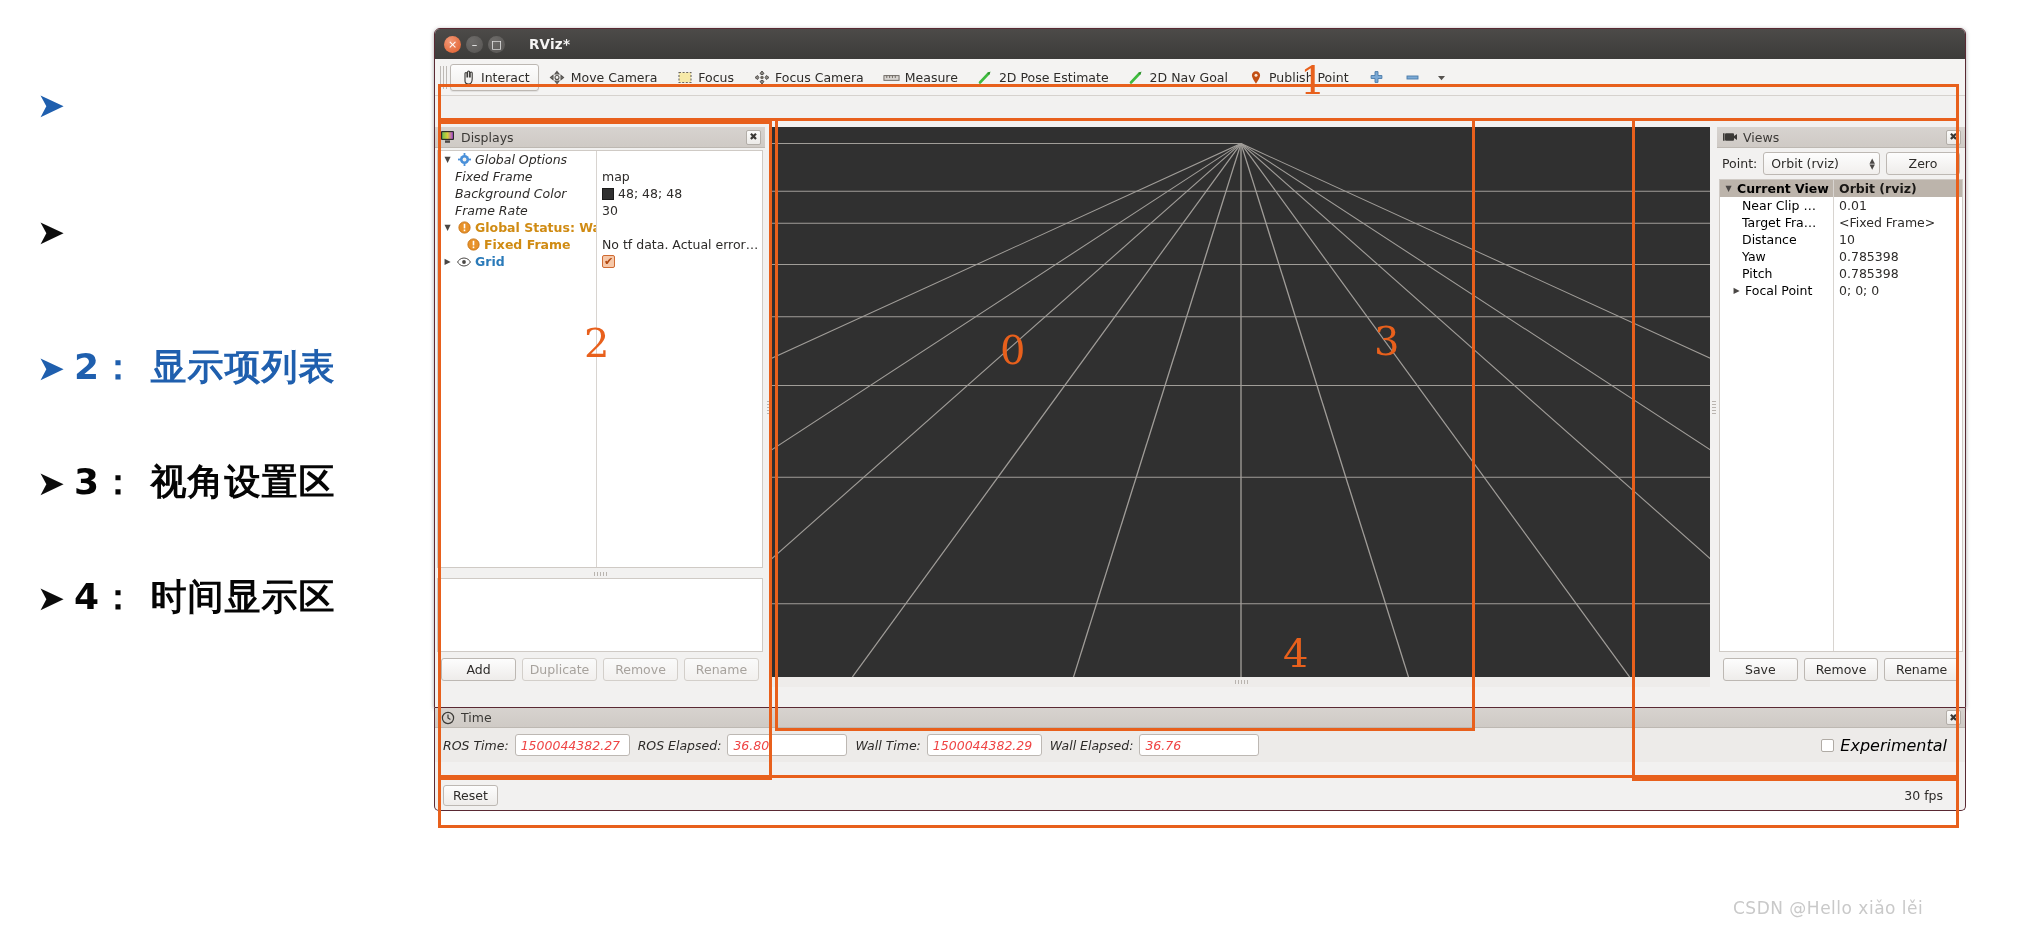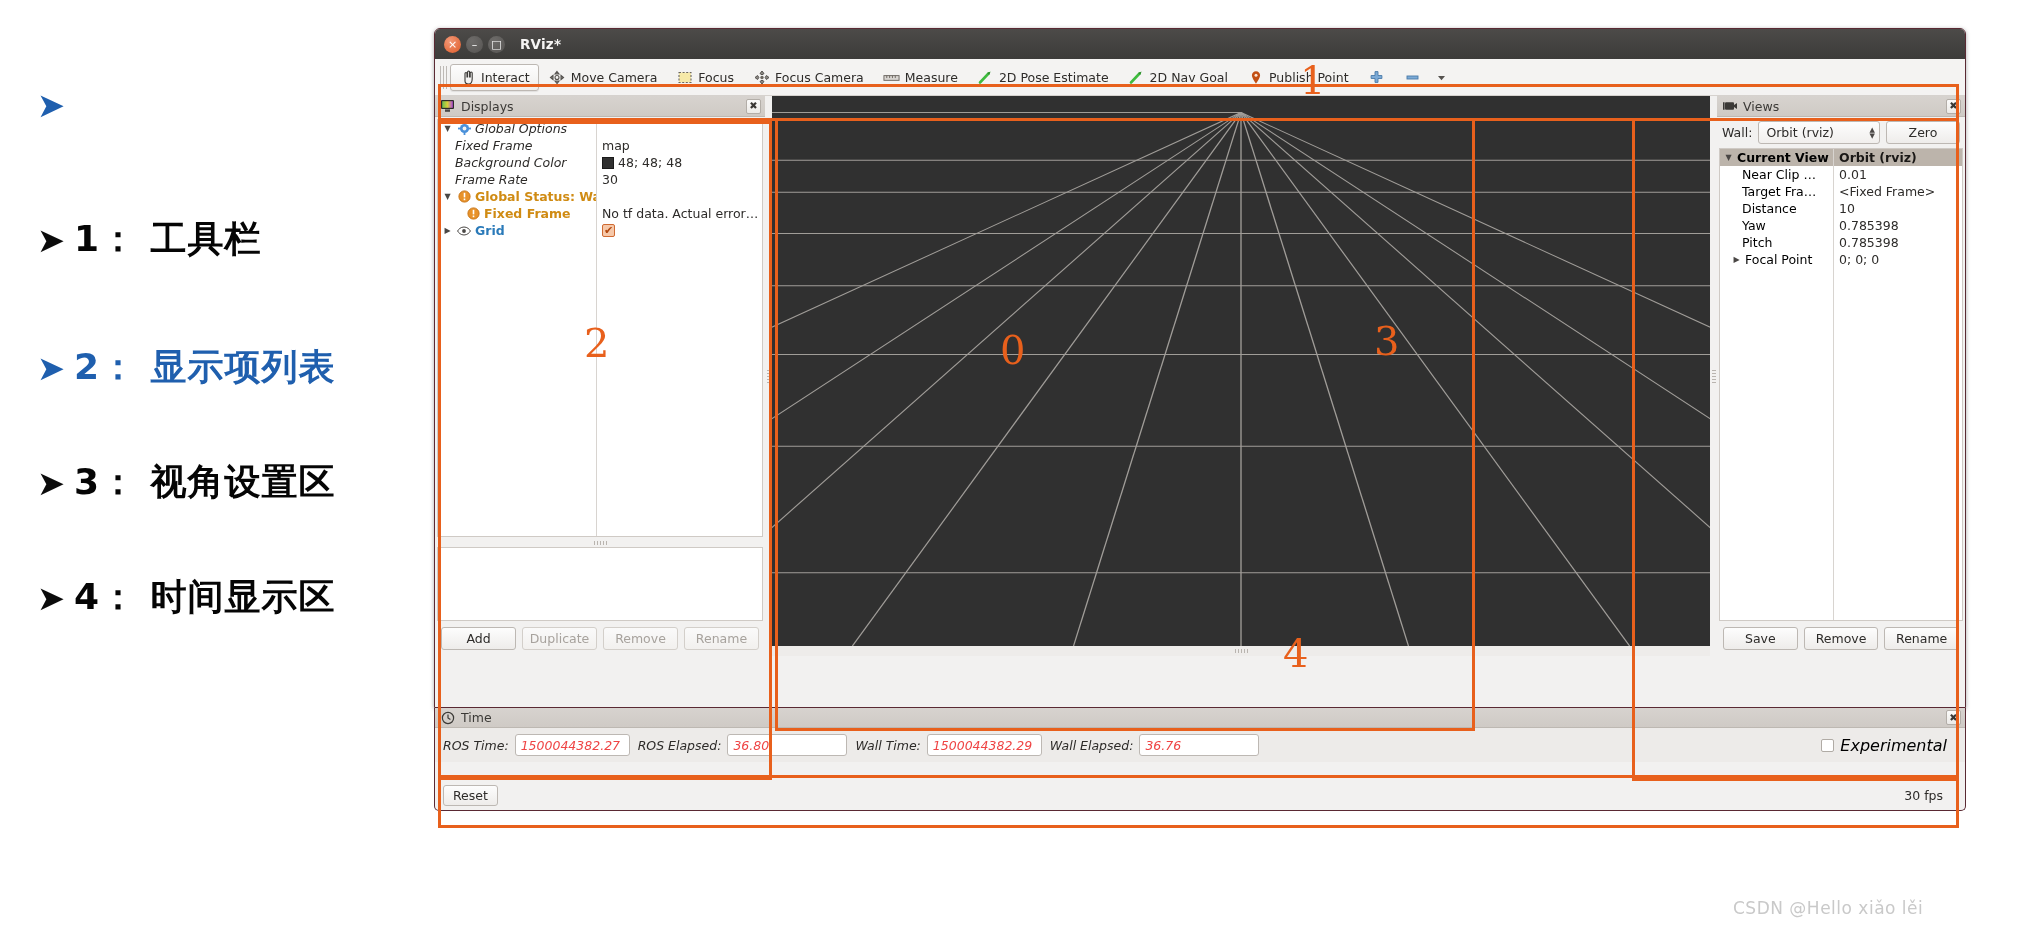--- a/index.html
+++ b/index.html
@@ -31,39 +31,39 @@
 
   
   .titlebar { position:relative; height:30px; background:linear-gradient(#4c4a48,#3c3b39);
     border-radius:5px 5px 0 0; display:flex; align-items:center; padding-left:9px; gap:5px; }
   .wb { width:17px; height:17px; border-radius:50%; display:inline-flex;
     align-items:center; justify-content:center; font-size:11px; color:#fff;
     font-family:"DejaVu Sans",sans-serif; line-height:1; }
   .wb.close { background:radial-gradient(circle at 35% 30%,#f29877,#df5b28); }
   .wb.min { background:radial-gradient(circle at 35% 30%,#6e6c6a,#565452); }
   .wb.max { background:radial-gradient(circle at 35% 30%,#6e6c6a,#565452); }
-  .wtitle { color:#f6f5f4; font-size:13.5px; font-weight:bold; margin-left:10px;
+  .wtitle { color:#f6f5f4; font-size:13.5px; font-weight:bold; margin-left:19px;
     letter-spacing:.2px; }
 
   
   .toolbar { position:relative; height:37px; background:#f4f3f2;
     border-bottom:1px solid #d6d2ce; display:flex; align-items:center;
     padding-left:5px; gap:1px; }
   .grip { width:7px; height:23px; margin-right:2px;
     background:repeating-linear-gradient(to right,#bdb9b5 0 1px,transparent 1px 3px); }
   .tbtn { display:flex; align-items:center; gap:5px; height:27px; padding:0 8px;
     font-size:12.5px; color:#2e2c2a; border:1px solid transparent; border-radius:3px;
     white-space:nowrap; cursor:default; }
   .tbtn.active { background:linear-gradient(#fdfdfd,#f0eeec); border:1px solid #bdb8b3;
     box-shadow:0 1px 1px rgba(0,0,0,.08); }
   .ticon { width:17px; height:15px; display:inline-flex; align-items:center; justify-content:center;
     flex:0 0 auto; }
 
   
-  .mainarea { position:relative; height:560px; display:flex; background:#737373; }
+  .mainarea { position:relative; height:560px; display:flex; background:#737373;margin-top:31px; }
 
   
   .panel { display:flex; flex-direction:column; background:#f2f1f0; }
   .panel-header { height:21px; background:linear-gradient(#d7d3cf,#cfcac5);
     display:flex; align-items:center; padding:0 4px 0 4px; gap:5px;
     border-bottom:1px solid #bdb8b2; }
   .panel-title { font-size:12.5px; color:#3b3936; flex:1; }
   .panel-x { width:15px; height:15px; border:1px solid #b3aea8; border-radius:2px;
     background:linear-gradient(#fbfbfa,#eceae7); display:flex; align-items:center;
     justify-content:center; font-size:10px; color:#3a3835; line-height:1; cursor:pointer; }
@@ -183,21 +183,20 @@
 <body>
 
 <div id="root">
 
   <div id="legend">
     <div class="legend-row lr0">
       <span class="legend-arrow blue">➤</span>
     </div>
     <div class="legend-row lr1">
       <span class="legend-arrow black">➤</span>
-      <span class="legend-text black">1： 工具栏</span>
     </div>
     <div class="legend-row lr2">
       <span class="legend-arrow blue">➤</span>
       <span class="legend-text blue">2： 显示项列表</span>
     </div>
     <div class="legend-row lr3">
       <span class="legend-arrow black">➤</span>
       <span class="legend-text black">3： 视角设置区</span>
     </div>
     <div class="legend-row lr4">
@@ -518,21 +517,21 @@
                 <rect x="3" y="2.2" width="9" height="7.6" rx="1" fill="#3b3936"></rect>
                 <path d="M12 5 15 3v6l-3-2z" fill="#3b3936"></path>
                 <path d="M1 2.2h1.6v7.6H1z" fill="#3b3936"></path>
               </svg>
           </span>
           <span class="panel-title">Views</span>
           <span class="panel-x">✖</span>
         </div>
 
         <div class="typerow">
-          <span class="typelabel">Wall:</span>
+          <span class="typelabel">Point:</span>
           <div class="combo">
             <span>Orbit (rviz)</span>
             <span class="spin">
                 <span>▲</span>
                 <span>▼</span>
               </span>
           </div>
           <div class="zero">Zero</div>
         </div>
 

